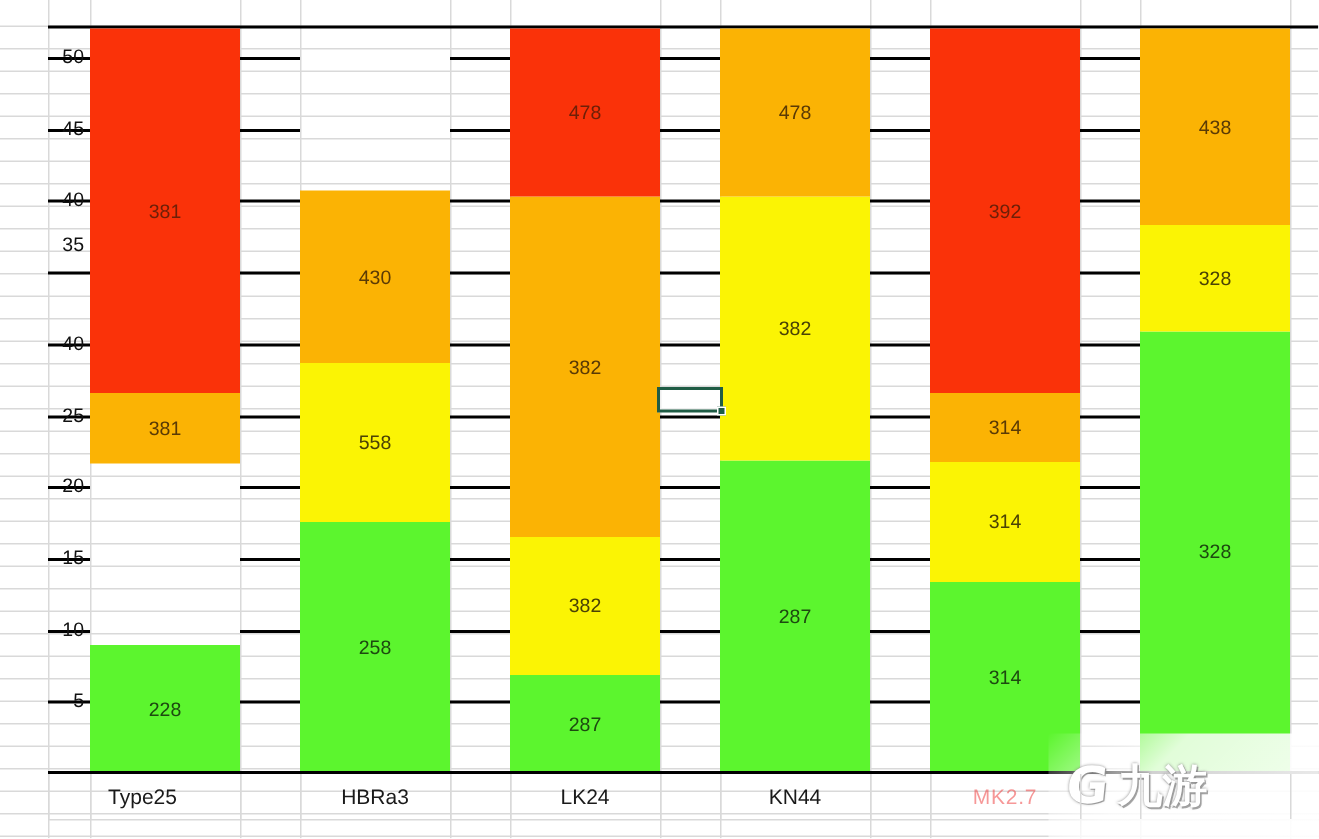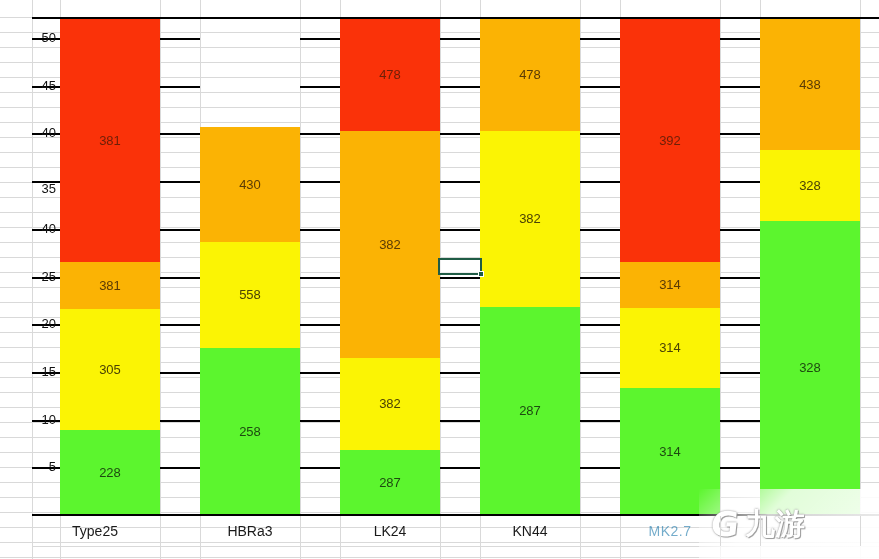--- a/index.html
+++ b/index.html
@@ -108,21 +108,21 @@
     position: absolute;
     top: 0;
     height: 30px;
     display: flex;
     align-items: center;
     justify-content: center;
     font-size: 14px;
     color: #1a1a1a;
   }
   .catlabel.faded {
-    color: #0369a1;
+    color: #ef4444;
     opacity: .55;
     letter-spacing: .5px;
   }
   .catcell-line {
     position: absolute;
     top: 516px;
     width: 1px;
     height: 30px;
     background: #d9d9d9;
   }
@@ -297,38 +297,35 @@
       <div class="gridline-major" style="left: 160px; width: 40px; top: 467px; background: rgb(0, 0, 0);"></div>
       <div class="gridline-major" style="left: 300px; width: 40px; top: 467px; background: rgb(0, 0, 0);"></div>
       <div class="gridline-major" style="left: 440px; width: 40px; top: 467px; background: rgb(0, 0, 0);"></div>
       <div class="gridline-major" style="left: 580px; width: 40px; top: 467px; background: rgb(0, 0, 0);"></div>
       <div class="gridline-major" style="left: 720px; width: 40px; top: 467px; background: rgb(0, 0, 0);"></div>
     </div>
   <div id="yticks-layer">
       <div class="ytick" style="top: 31px;">50</div>
       <div class="ytick" style="top: 79px;">45</div>
       <div class="ytick" style="top: 126px;">40</div>
-      <div class="ytick" style="top: 182px;">35</div>
+      <div class="ytick" style="top: 156px;">35</div>
       <div class="ytick" style="top: 222px;">40</div>
       <div class="ytick" style="top: 270px;">25</div>
       <div class="ytick" style="top: 317px;">20</div>
       <div class="ytick" style="top: 365px;">15</div>
       <div class="ytick" style="top: 413px;">10</div>
       <div class="ytick" style="top: 460px;">5</div>
     </div>
 
   <div class="plot-top-rule"></div>
 
   <div class="plot" id="plot-area">
       <div style="position: absolute; left: 60px; width: 100px; top: 0px; height: 498px;">
         <div class="seg green" style="position: absolute; left: 0px; width: 100px; top: 413px; height: 85px; background: rgb(92, 245, 46); display: flex; align-items: center; justify-content: center;">
           <span class="seg-label">228</span>
-        </div>
-        <div class="seg yellow" style="position: absolute; left: 0px; width: 100px; top: 292px; height: 121px; background: rgb(251, 244, 4); display: flex; align-items: center; justify-content: center;">
-          <span class="seg-label">305</span>
         </div>
         <div class="seg orange" style="position: absolute; left: 0px; width: 100px; top: 245px; height: 47px; background: rgb(251, 179, 4); display: flex; align-items: center; justify-content: center;">
           <span class="seg-label">381</span>
         </div>
         <div class="seg red" style="position: absolute; left: 0px; width: 100px; top: 2px; height: 243px; background: rgb(250, 50, 9); display: flex; align-items: center; justify-content: center;">
           <span class="seg-label">381</span>
         </div>
       </div>
       <div style="position: absolute; left: 200px; width: 100px; top: 0px; height: 498px;">
         <div class="seg green" style="position: absolute; left: 0px; width: 100px; top: 331px; height: 167px; background: rgb(92, 245, 46); display: flex; align-items: center; justify-content: center;">

